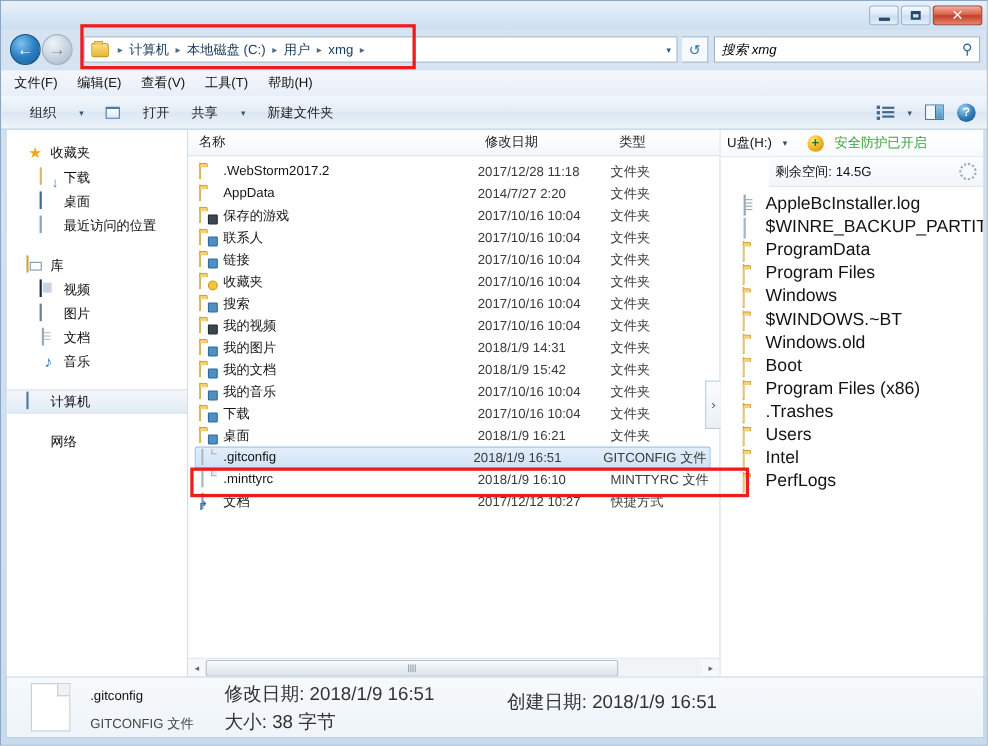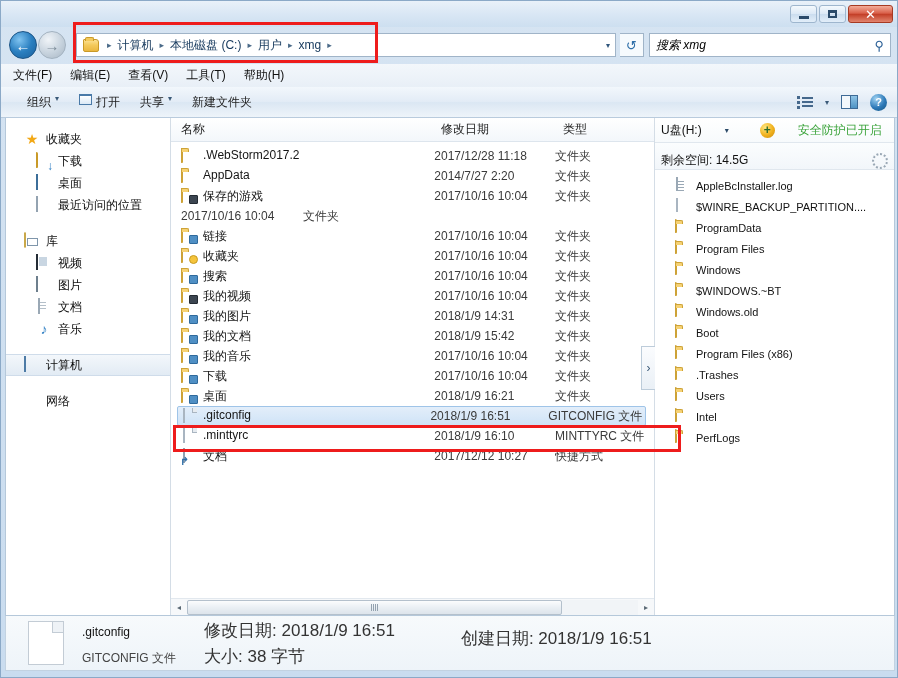--- a/index.html
+++ b/index.html
@@ -117,21 +117,21 @@
   .menuitem { color: #111111; font-size: 12px; cursor: pointer; white-space: nowrap; }
 
   
   #toolbar {
     position: absolute; left: 0; top: 86px; width: 898px; height: 31px;
     background: linear-gradient(to bottom, #f2f7fc 0%, #e3ecf6 48%, #dbe7f3 52%, #eef4fa 100%);
     border-bottom: 1px solid #b9cbdd;
     display: flex; align-items: center; padding-left: 16px; gap: 0;
   }
   .tbitem {
-    display: flex; gap: 4px;
+    display: flex; align-items: center; gap: 21px;
     padding: 3px 10px; cursor: pointer; color: #1c1c1c; font-size: 12px;
     white-space: nowrap;
   }
   .caret { font-size: 8px; color: #3b5a78; }
   .open-icon {
     width: 13px; height: 11px; border: 1px solid #4a7aa8;
     background: linear-gradient(to bottom, #ffffff 0%, #dbe9f6 100%);
     border-top-width: 2px;
   }
   #tbright {
@@ -336,45 +336,46 @@
     color: #3c5a78; font-size: 12px; cursor: pointer; z-index: 5;
   }
 
   
   #usbpane {
     width: 239px; flex: none; background: #ffffff;
     display: flex; flex-direction: column; overflow: hidden;
   }
   #usbhead {
     height: 25px; flex: none; display: flex; align-items: center;
-    padding: 0 6px; gap: 23px; border-bottom: 1px solid #e0e7ee;
+    padding: 0 6px; gap: 10px; border-bottom: 1px solid #e0e7ee;
     background: linear-gradient(to bottom,#ffffff,#f7fafc);
   }
   .usb-title { font-size: 12px; color: #111; white-space: nowrap; }
   .usb-caret { font-size: 8px; color: #2c4a68; cursor: pointer; }
   .shield-icon {
     width: 15px; height: 15px; border-radius: 50%; margin-left: 8px;
     background: radial-gradient(circle at 35% 30%, #ffe680 0%, #f0b01c 55%, #c98a10 100%);
     color: #2a6b2a; font-size: 12px; font-weight: bold; line-height: 14px; text-align: center;
   }
   .usb-safe { font-size: 12px; color: #3aa33a; white-space: nowrap; }
   #usbfree {
-    height: 27px; flex: none; display: flex; align-items: flex-end;
+    height: 27px; flex: none; display: flex; align-items: center;
     padding: 0 6px; border-bottom: 1px solid #e0e7ee;
     background: linear-gradient(to bottom,#fbfdfe,#f2f6fa);
+    margin-left: 44px;
   }
   .free-text { font-size: 12px; color: #111; }
   .gear-icon {
     margin-left: auto; width: 16px; height: 16px; border-radius: 50%;
     border: 2px dotted #9aa8b5; cursor: pointer;
   }
   #usblist { flex: 1; overflow: hidden; padding-top: 5px; }
   .urow {
     display: flex; align-items: center; gap: 6px; height: 21px;
-    padding-left: 20px; font-size: 11px; color: #121212; cursor: pointer;
+    padding-left: 20px; font-size: 16px; color: #121212; cursor: pointer;
     white-space: nowrap;
   }
   .uico { width: 15px; height: 16px; flex: none; position: relative; }
   .uico-folder {
     width: 14px; height: 12px; margin-top: 3px;
     background: linear-gradient(to bottom,#fce9ab 0%,#f6d275 45%,#eebb45 100%);
     border: 1px solid #cda236; border-radius: 1px 3px 2px 2px;
   }
   .uico-folder:before {
     content:""; position:absolute; left:0; top:0px; width:6px; height:3px;
@@ -604,20 +605,24 @@
         </div>
         <div class="frow">
           <span class="fname">
             <span class="fico"><span class="fico-folder badge dark"></span></span>
             <span>保存的游戏</span>
           </span>
           <span class="fdate">2017/10/16 10:04</span>
           <span class="ftype">文件夹</span>
         </div>
         <div class="frow">
+          <span class="fname">
+            <span class="fico"><span class="fico-folder badge"></span></span>
+            <span>联系人</span>
+          </span>
           <span class="fdate">2017/10/16 10:04</span>
           <span class="ftype">文件夹</span>
         </div>
         <div class="frow">
           <span class="fname">
             <span class="fico"><span class="fico-folder badge"></span></span>
             <span>链接</span>
           </span>
           <span class="fdate">2017/10/16 10:04</span>
           <span class="ftype">文件夹</span>

